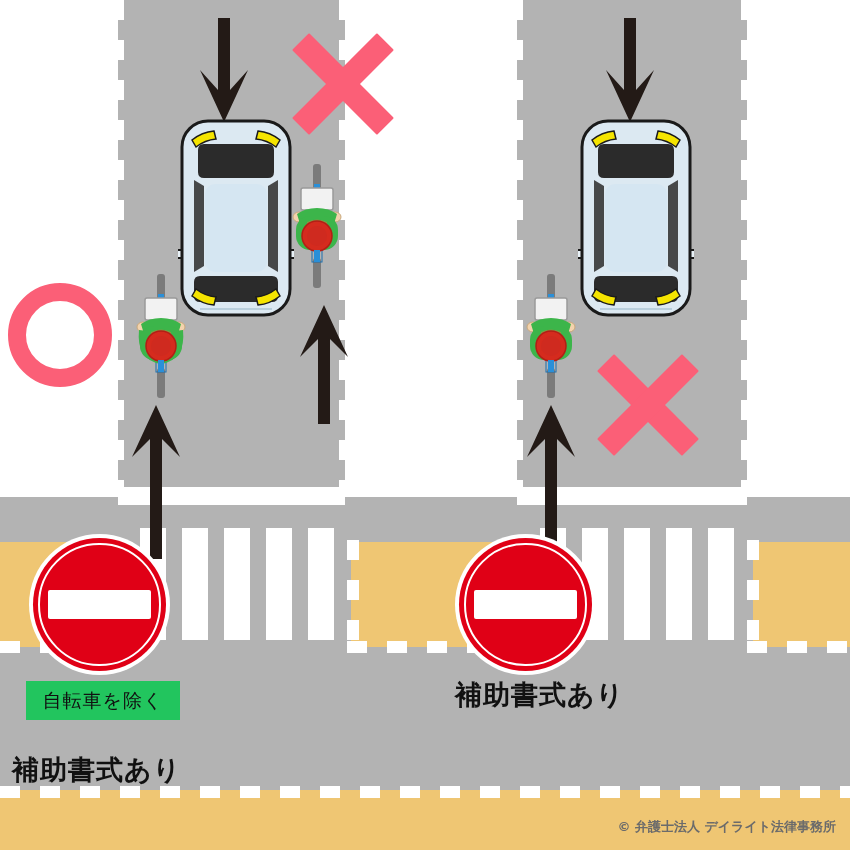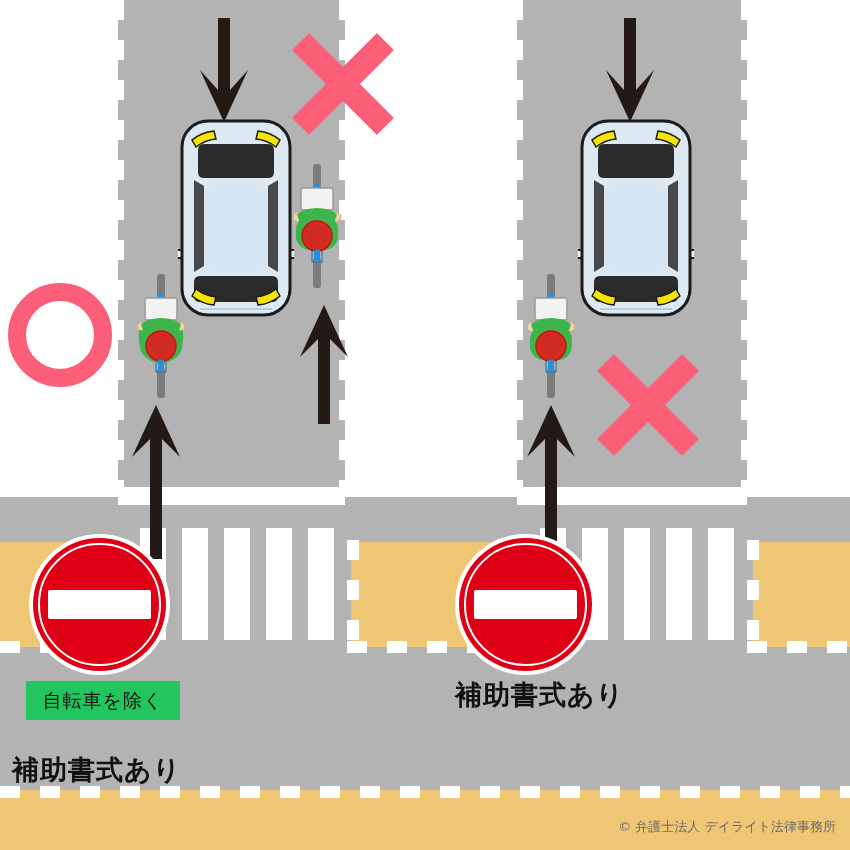--- a/index.html
+++ b/index.html
@@ -46,21 +46,21 @@
   .car{position:absolute;}
 
   
   .cyc{position:absolute;}
 
   
   .suppl-box{position:absolute;background:#22c55e;border:6px solid #22c55e;
         display:flex;align-items:center;justify-content:center;}
   .suppl-box span{font-size:19px;color:#111;letter-spacing:1px;line-height:1;}
   .biglabel{position:absolute;font-size:27px;font-weight:bold;color:#111;white-space:nowrap;letter-spacing:1px;}
-  .credit{position:absolute;font-size:13px;font-weight:normal;color:#6b6b6b;white-space:nowrap;}
+  .credit{position:absolute;font-size:13px;font-weight:bold;color:#6b6b6b;white-space:nowrap;}
 </style>
 </head>
 <body>
 
 <div id="stage">
 
   <div class="surface road" style="left:118px;top:0;width:227px;height:497px;"></div>
   <div class="kerb-v" style="left:112px;top:0;height:500px;"></div>
   <div class="kerb-v" style="left:339px;top:0;height:500px;"></div>
 

